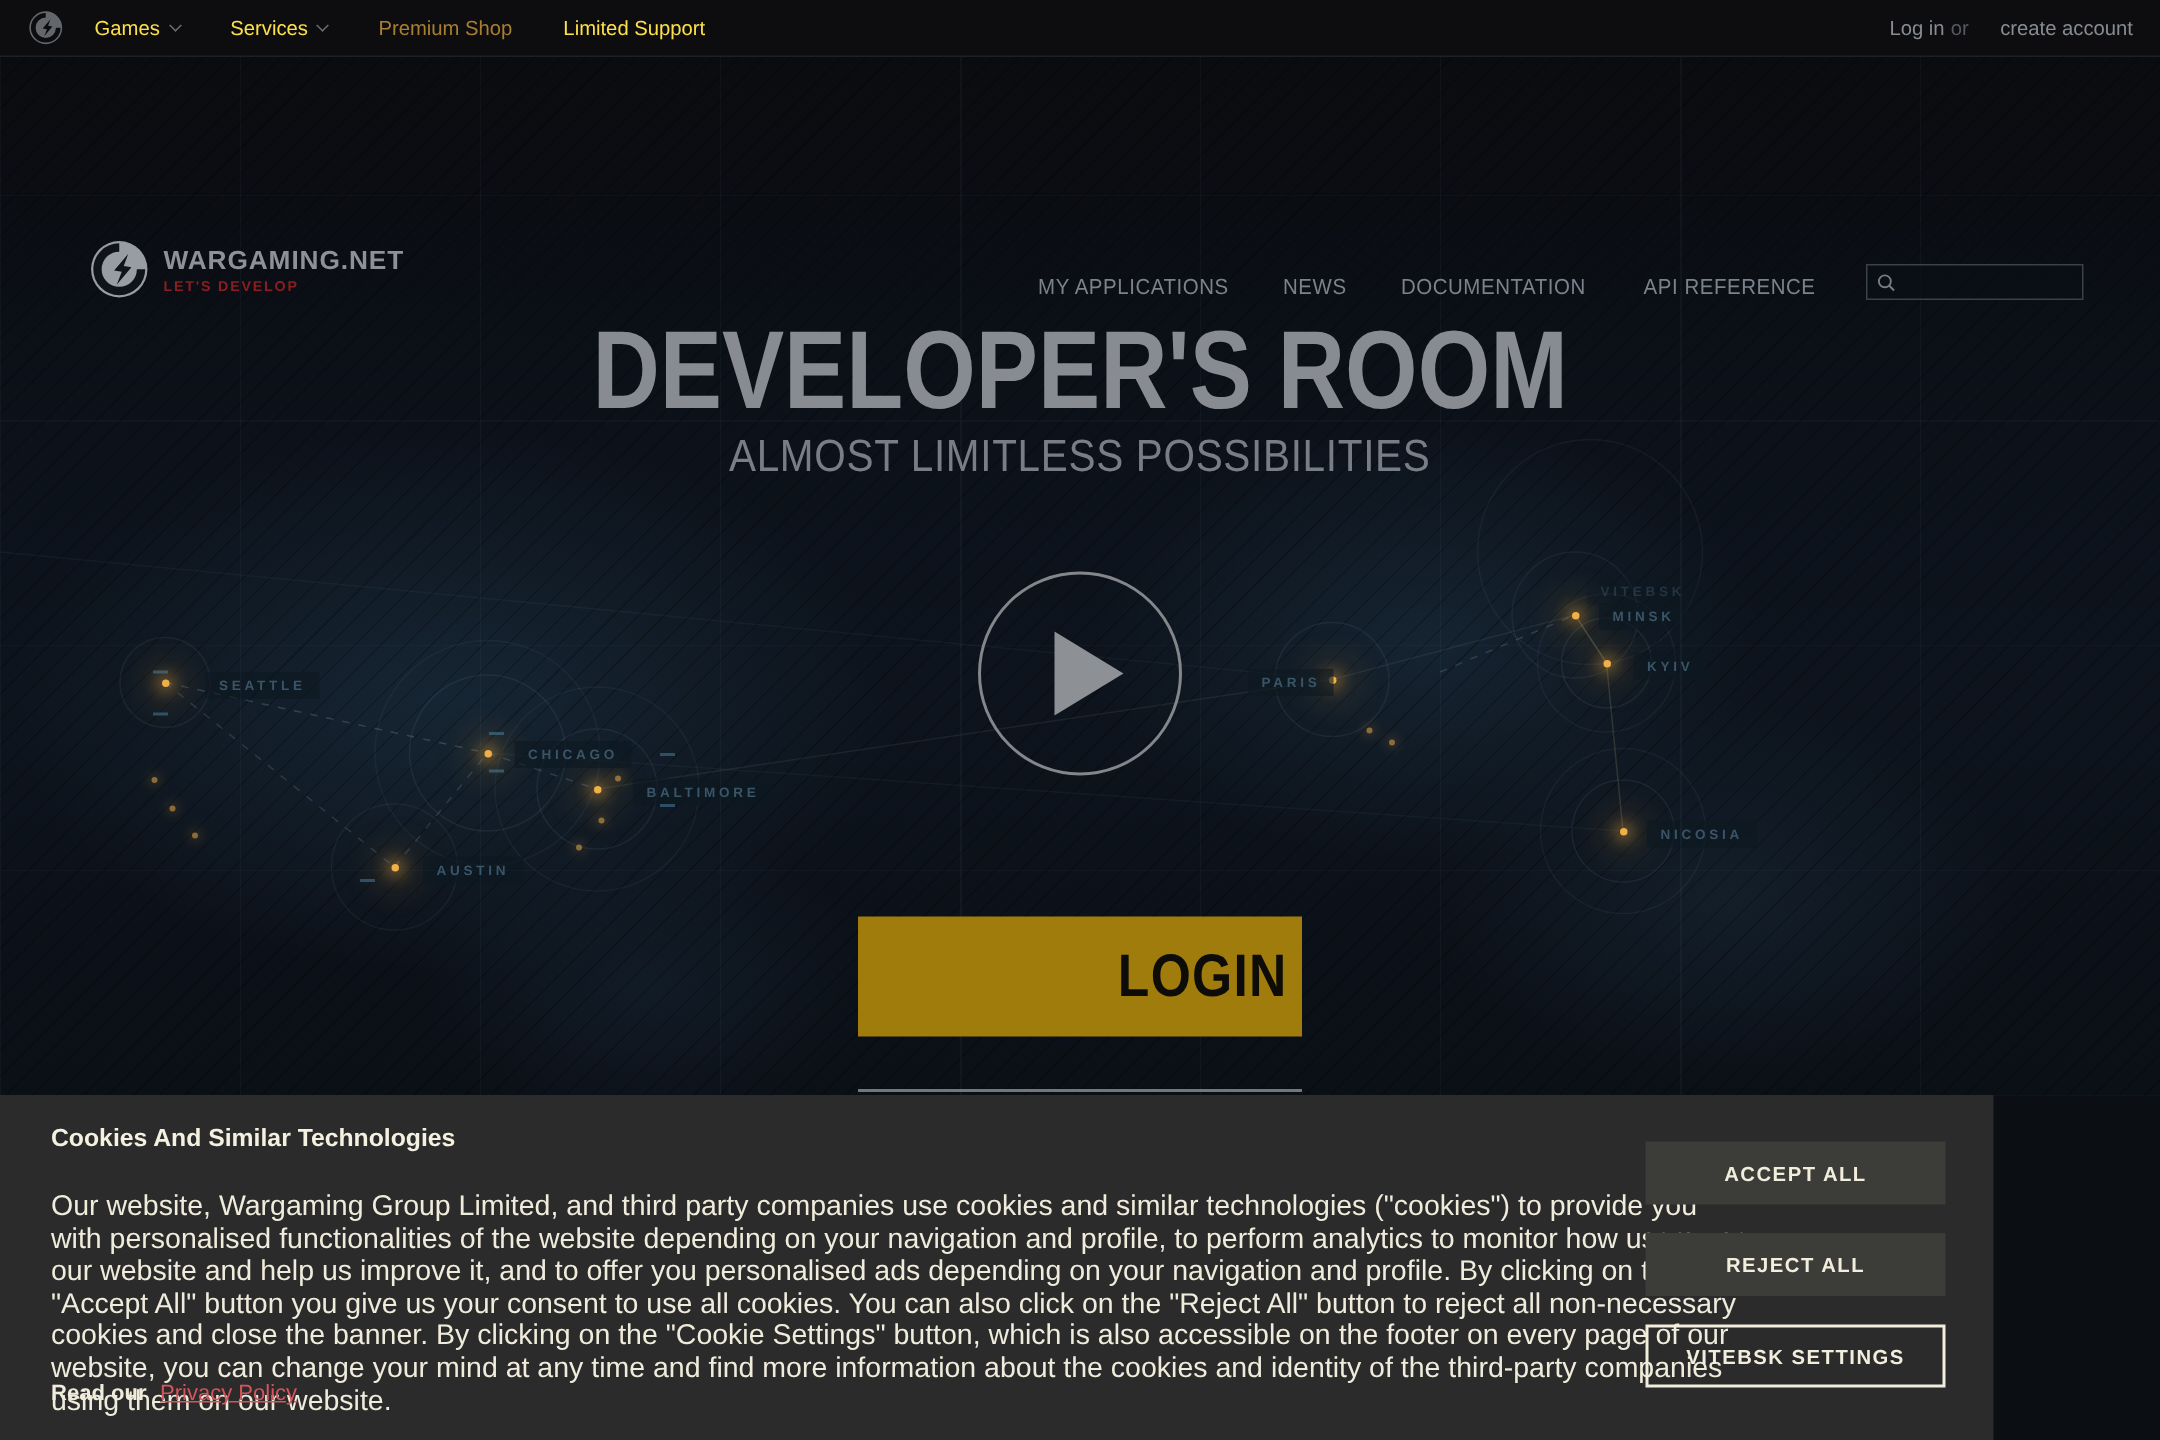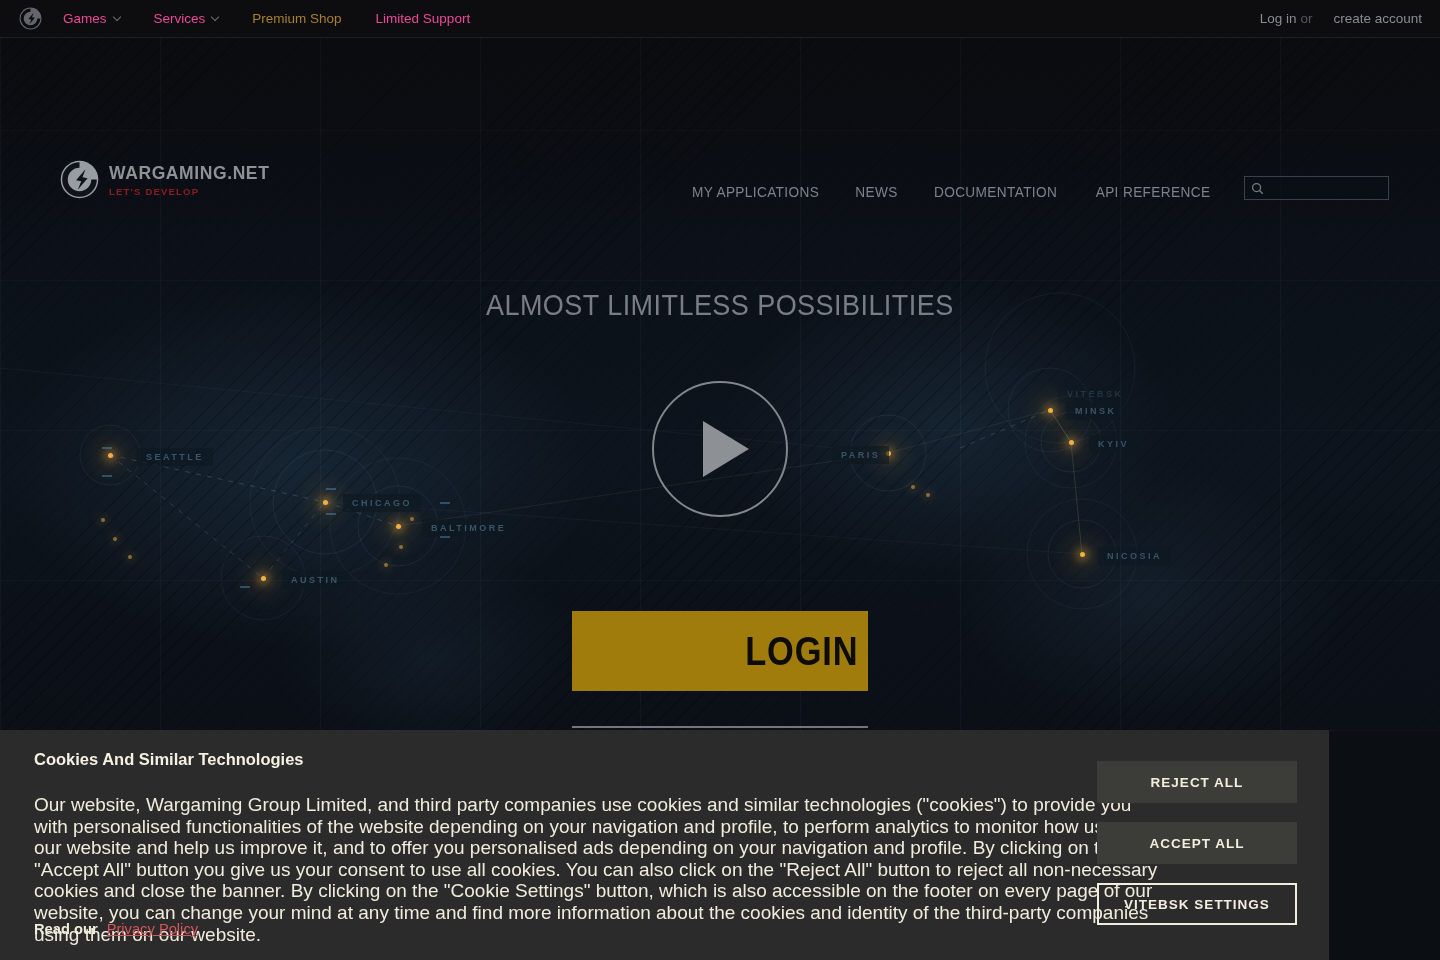--- a/index.html
+++ b/index.html
@@ -6,21 +6,21 @@
   html,body { width:1440px; height:960px; overflow:hidden; }
   body { font-family:"Liberation Sans", sans-serif; background:#0b0e13; position:relative; }
 
   
   .topbar{
     position:absolute; top:0; left:0; width:1440px; height:38px;
     background:#0d0d10; border-bottom:1px solid #1c2026;
     display:flex; align-items:center; padding:0 18px; z-index:40;
   }
   .topbar .roundel{ width:25px; height:25px; margin-right:20px; }
-  .topbar a{ text-decoration:none; font-size:13.5px; color:#ec4899; margin-right:34px; display:flex; align-items:center; cursor:pointer;}
+  .topbar a{ text-decoration:none; font-size:13.5px; color:#fde047; margin-right:34px; display:flex; align-items:center; cursor:pointer;}
   .topbar a.premium{ color:#a87f2e; }
   .chev{ display:inline-block; width:6px; height:6px; border-right:1.5px solid #6e6e6e; border-bottom:1.5px solid #6e6e6e; transform:rotate(45deg); margin-left:7px; margin-top:-3px;}
   .topbar .auth{ margin-left:auto; font-size:13.5px; color:#878c92; }
   .topbar .auth a{ display:inline; margin:0; color:#878c92;padding-left:17px;}
   .topbar .auth .or{ color:#54585e; padding:0 4px;}
 
   
   .map{
     position:absolute; top:38px; left:0; width:1440px; height:693px; overflow:hidden;
     background:
@@ -210,37 +210,40 @@
   <div class="searchbox">
     <svg width="13" height="13" viewBox="0 0 14 14">
       <circle cx="6" cy="6" r="4.3" fill="none" stroke="#767b82" stroke-width="1.4"></circle>
       <line x1="9.2" y1="9.2" x2="12.6" y2="12.6" stroke="#767b82" stroke-width="1.4"></line>
     </svg>
     <input type="text" placeholder="" style="">
   </div>
 </div>
 
 <div class="hero">
+  <div class="title">
+      <span>DEVELOPER'S ROOM</span>
+    </div>
   <div class="subtitle">
       <span>ALMOST LIMITLESS POSSIBILITIES</span>
     </div>
   <div class="playbtn">
     <div class="tri"></div>
   </div>
   <button class="loginbtn">
       <span>LOGIN</span>
     </button>
   <div class="partialbtn"></div>
 </div>
 
 <div class="cookie">
   <div class="ctitle">Cookies And Similar Technologies</div>
   <div class="cbody">Our website, Wargaming Group Limited, and third party companies use cookies and similar technologies ("cookies") to provide you with personalised functionalities of the website depending on your navigation and profile, to perform analytics to monitor how users use our website and help us improve it, and to offer you personalised ads depending on your navigation and profile. By clicking on the "Accept All" button you give us your consent to use all cookies. You can also click on the "Reject All" button to reject all non-necessary cookies and close the banner. By clicking on the "Cookie Settings" button, which is also accessible on the footer on every page of our website, you can change your mind at any time and find more information about the cookies and identity of the third-party companies using them on our website.</div>
   <div class="readrow">
     <span class="readour">Read our</span>
     <a>Privacy Policy</a>
   </div>
   <div class="cbtns">
+    <button class="solid">ACCEPT ALL</button>
     <button class="solid">REJECT ALL</button>
-    <button class="solid">ACCEPT ALL</button>
     <button class="outline">VITEBSK SETTINGS</button>
   </div>
 </div>
 
 </body></html>

